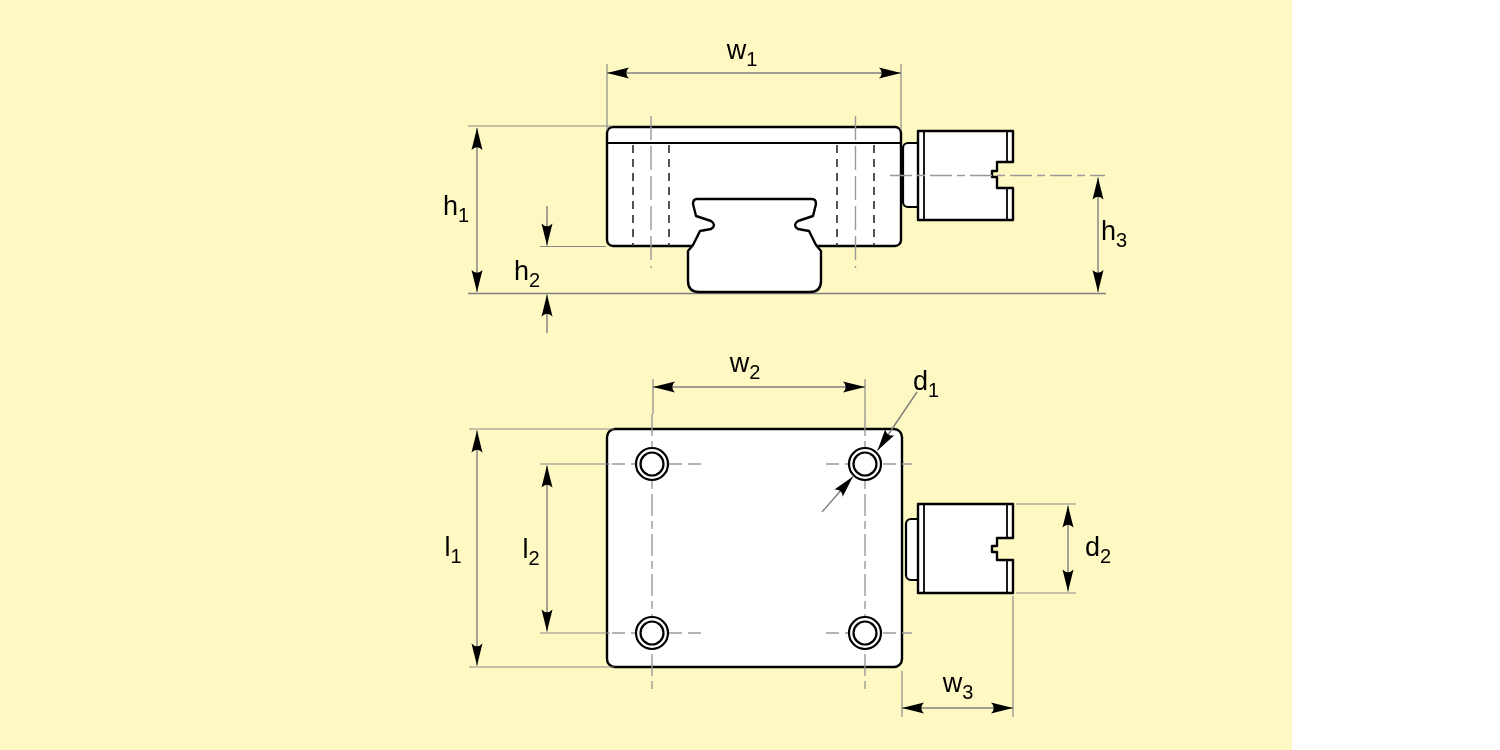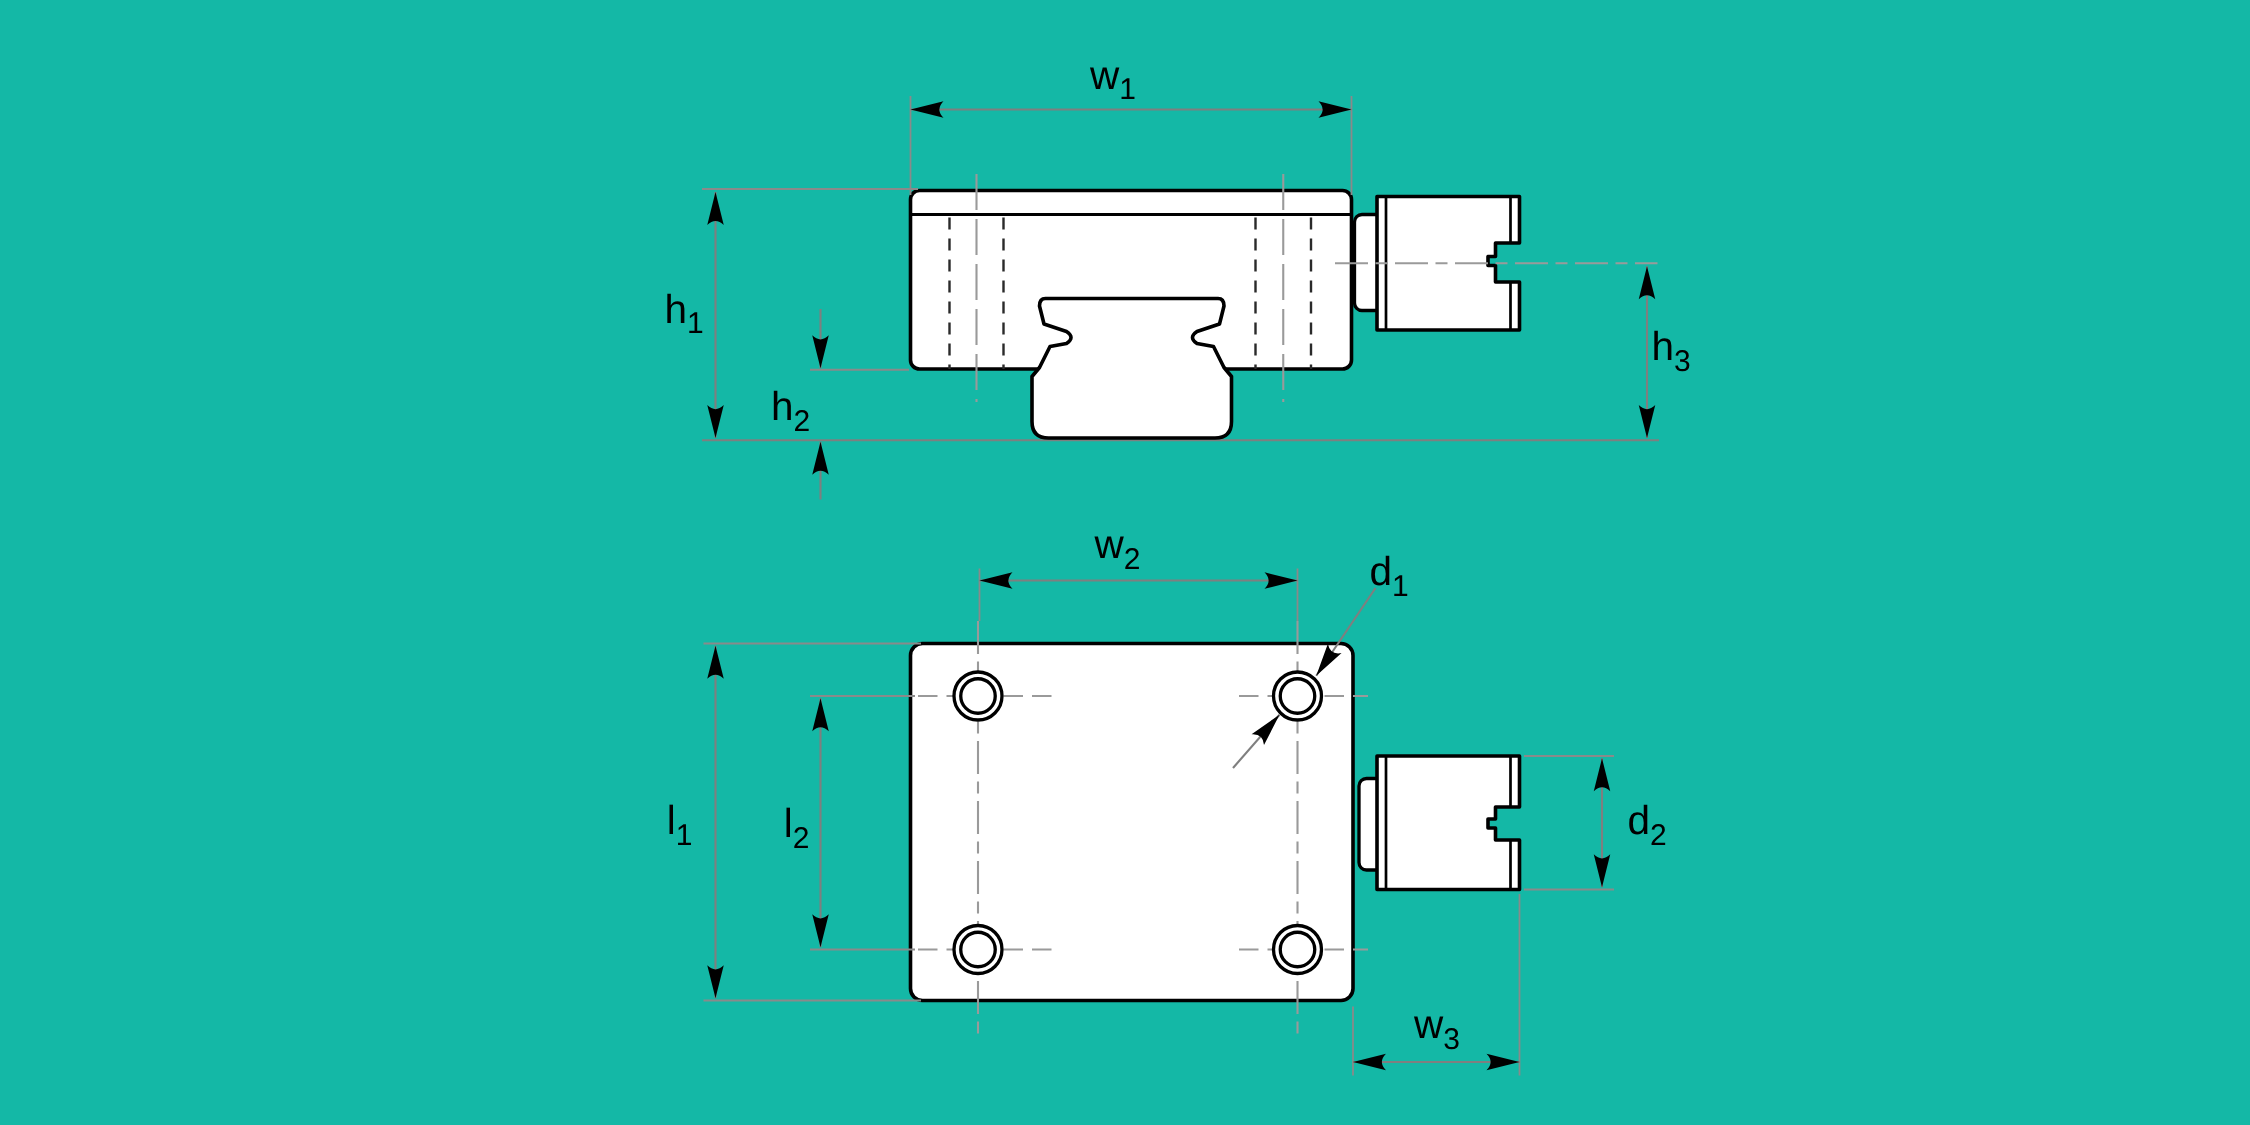--- a/index.html
+++ b/index.html
@@ -1,16 +1,16 @@
 <!DOCTYPE html>
 <html><head>
 <meta charset="utf-8">
 <style>
   html,body{margin:0;padding:0;background:#fff;}
-  .stage{width:1500px;height:750px;position:relative;background:#14b8a6;overflow:hidden;}
+  .stage{width:1292px;height:750px;position:relative;background:#fef9c3;overflow:hidden;}
   svg{display:block;}
   .outline{fill:#fff;stroke:#000;stroke-width:2.4;stroke-linejoin:round;}
   .outline2{fill:#fff;stroke:#000;stroke-width:2.2;stroke-linejoin:round;}
   .inner{stroke:#000;stroke-width:1.8;fill:none;}
   .strip{stroke:#000;stroke-width:2;fill:none;}
   .hiddenl{stroke:#2a2a2a;stroke-width:1.6;stroke-dasharray:8 6;fill:none;}
   .centerl{stroke:#9a9a9a;stroke-width:1.4;stroke-dasharray:22 5 8 5;fill:none;}
   .centerv{stroke:#9a9a9a;stroke-width:1.4;stroke-dasharray:24 6;fill:none;}
   .holedash{stroke:#9a9a9a;stroke-width:1.4;stroke-dasharray:13 6;fill:none;}
   .dim{stroke:#7f7f7f;stroke-width:1.4;fill:none;}

